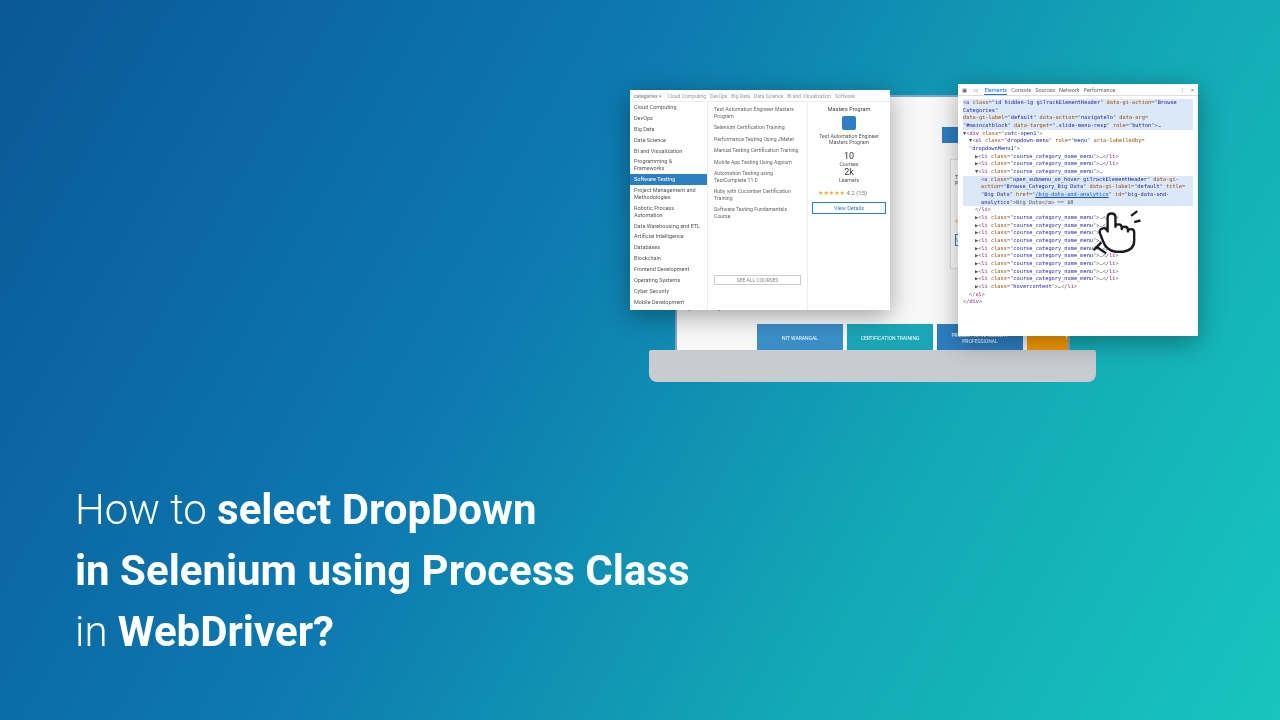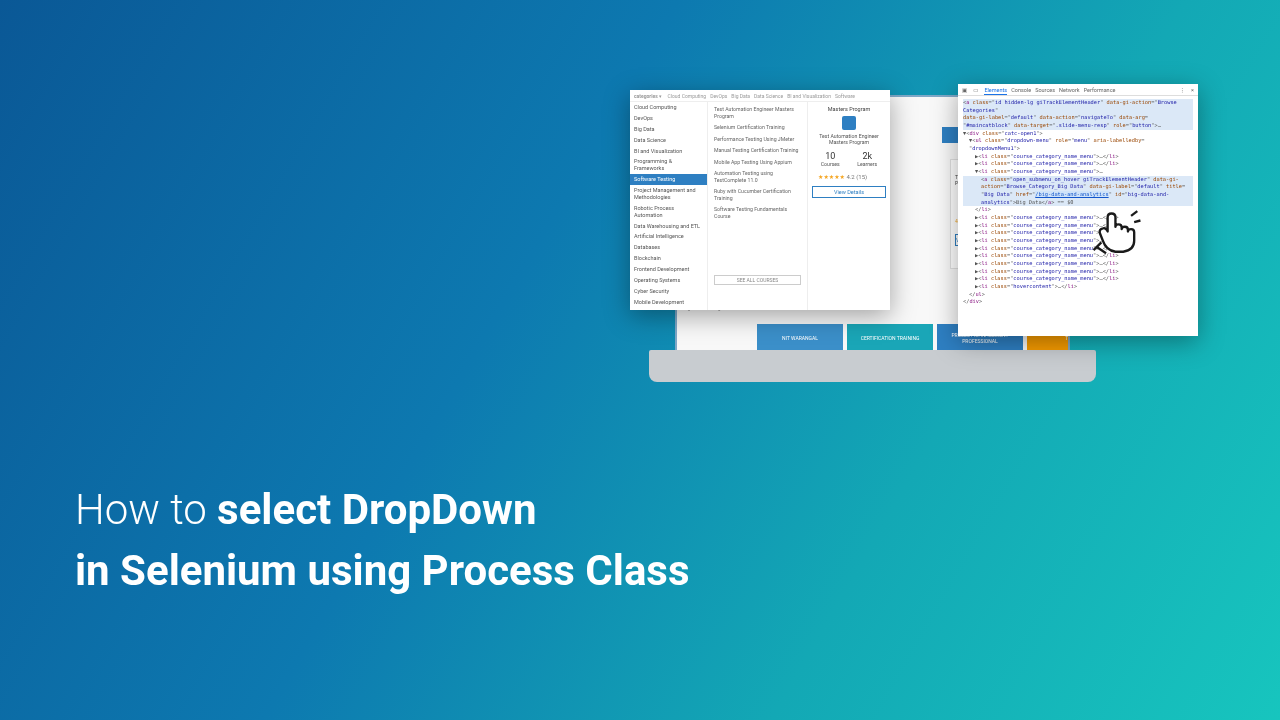--- a/index.html
+++ b/index.html
@@ -160,21 +160,21 @@
       color: #555;
       text-align: center;
     }
     .prog-title { color: #444; font-size: 5.5px; margin-bottom: 4px; }
     .icon-box {
       width: 14px; height: 14px;
       background: #2e7fc2;
       margin: 3px auto;
       border-radius: 2px;
     }
-    .stats { display: flex; justify-content: space-around; margin: 6px 0; }
+    .stats { display: flex; justify-content: space-around; margin: 6px 0; flex-direction: column; }
     .stat-n { font-size: 9px; color: #333; }
     .stars { color: #f5a623; font-size: 6px; text-align: left; padding-left: 6px; }
     .btn-outline {
       margin-top: 6px;
       border: 1px solid #2e7fc2;
       color: #2e7fc2;
       padding: 2px 0;
       font-size: 5.5px;
     }
     .see-all {
@@ -365,13 +365,14 @@
   </g>
   <line x1="6" y1="50" x2="18" y2="58" stroke="#1a1a1a" stroke-width="3"></line>
   <line x1="12" y1="44" x2="2" y2="54" stroke="#1a1a1a" stroke-width="3"></line>
   <line x1="50" y1="10" x2="58" y2="4" stroke="#1a1a1a" stroke-width="3"></line>
   <line x1="54" y1="18" x2="62" y2="16" stroke="#1a1a1a" stroke-width="3"></line>
 </svg>
 
 <div class="headline">
   <div><span>How to </span><span class="bold">select DropDown</span></div>
   <div class="bold">in Selenium using Process Class</div>
+  <div><span>in </span><span class="bold">WebDriver?</span></div>
 </div>
 
 </body></html>

